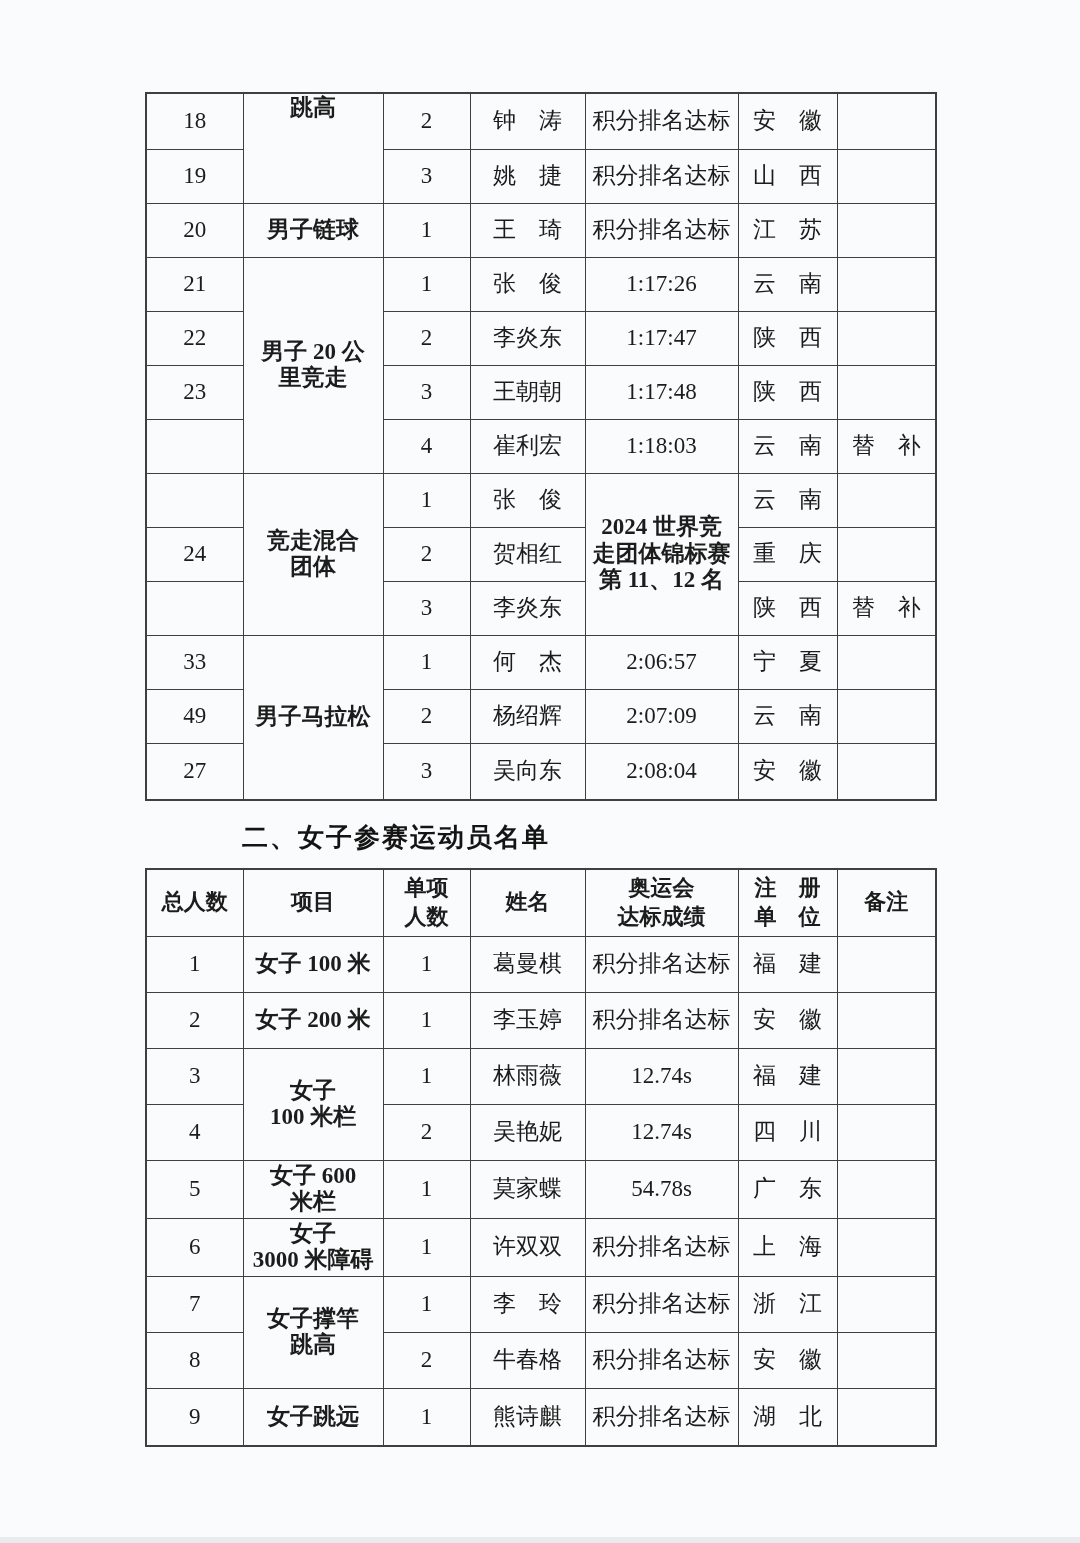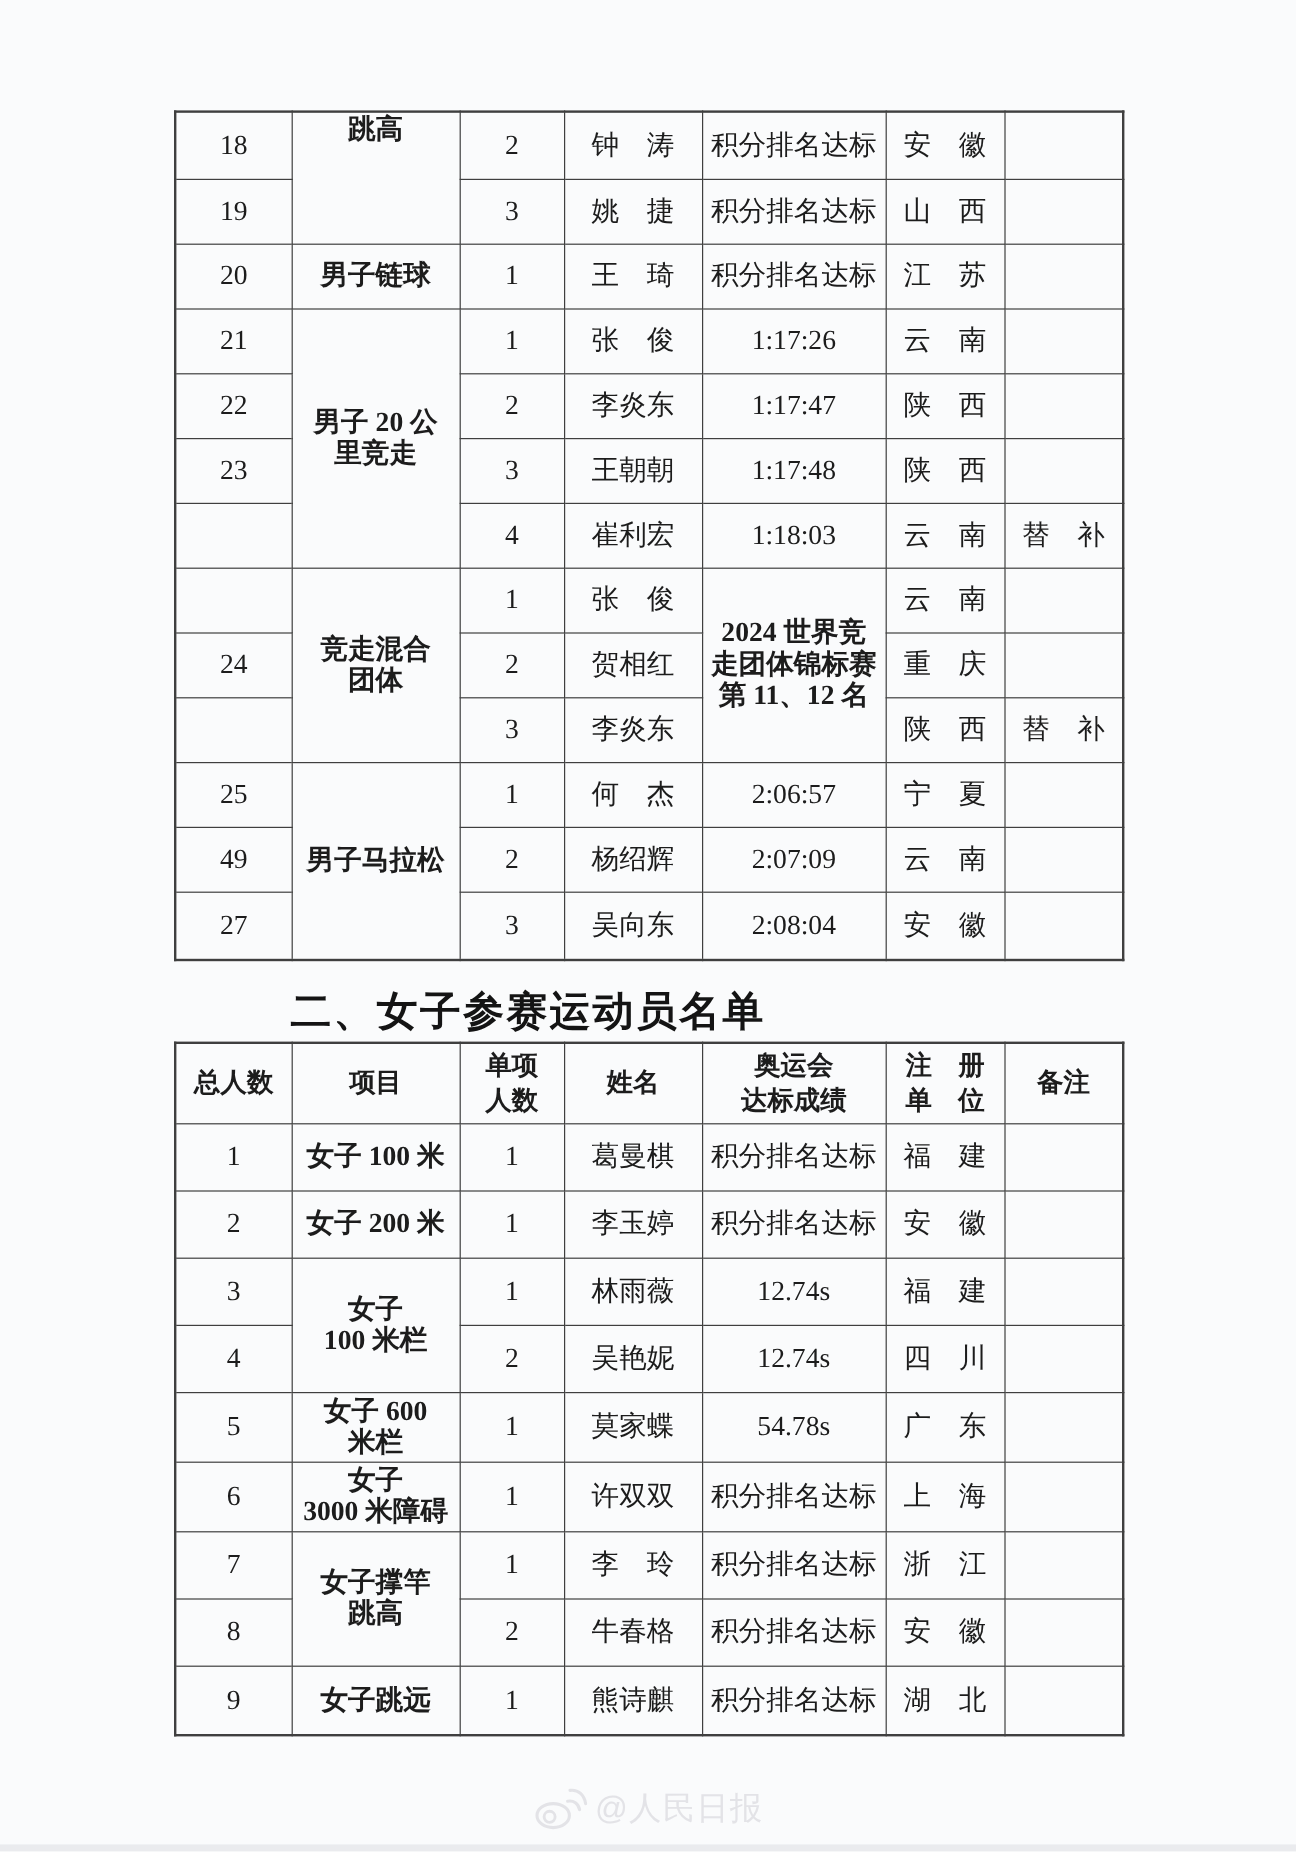--- a/index.html
+++ b/index.html
@@ -36,21 +36,21 @@
     font-size:22px;
     line-height:1.3;
   }
   td.event-cell { line-height:1.15;font-weight:bold; }
   td.top-align { vertical-align:top; padding-top:1px; }
   .section-title {
     position:absolute;
     left:242px; top:820px;
     font-family:"Liberation Sans","DejaVu Sans",sans-serif;
     font-weight:bold;
-    font-size:34px;
+    font-size:26px;
     letter-spacing:2px;
     color:#141414;
   }
   .watermark {
     position:absolute;
     left:0; right:0; top:1488px;
     text-align:center;
     color:#e3e3e7;
     font-family:"Liberation Sans","DejaVu Sans",sans-serif;
     font-size:27px;
@@ -160,21 +160,21 @@
       <td></td>
     </tr>
     <tr>
       <td></td>
       <td>3</td>
       <td>李炎东</td>
       <td>陕　西</td>
       <td>替　补</td>
     </tr>
     <tr>
-      <td>25</td>
+      <td>33</td>
       <td class="event-cell" rowspan="3">男子马拉松</td>
       <td>1</td>
       <td>何　杰</td>
       <td>2:06:57</td>
       <td>宁　夏</td>
       <td></td>
     </tr>
     <tr>
       <td>49</td>
       <td>2</td>
@@ -298,28 +298,15 @@
       <td class="event-cell">女子跳远</td>
       <td>1</td>
       <td>熊诗麒</td>
       <td>积分排名达标</td>
       <td>湖　北</td>
       <td></td>
     </tr>
   </tbody>
     </table>
 
-  <div class="watermark">
-    <span class="wm-inner">
-      <span style="display:inline-block; line-height:0;">
-        <svg width="46" height="38" viewBox="0 0 46 38" fill="none">
-          <ellipse cx="17" cy="25" rx="13.5" ry="10" stroke="#e3e3e7" stroke-width="2.6"></ellipse>
-          <circle cx="14" cy="26" r="4.6" stroke="#e3e3e7" stroke-width="2.4"></circle>
-          <path d="M29 13 c5 -1 9 2 10 7" stroke="#e3e3e7" stroke-width="2.6" stroke-linecap="round"></path>
-          <path d="M31 4 c7 -1 12 4 13 11" stroke="#e3e3e7" stroke-width="2.6" stroke-linecap="round"></path>
-        </svg>
-      </span>
-      <span>@人民日报</span>
-    </span>
-  </div>
 
   <div class="bottom-strip"></div>
 </div>
 
 </body></html>

